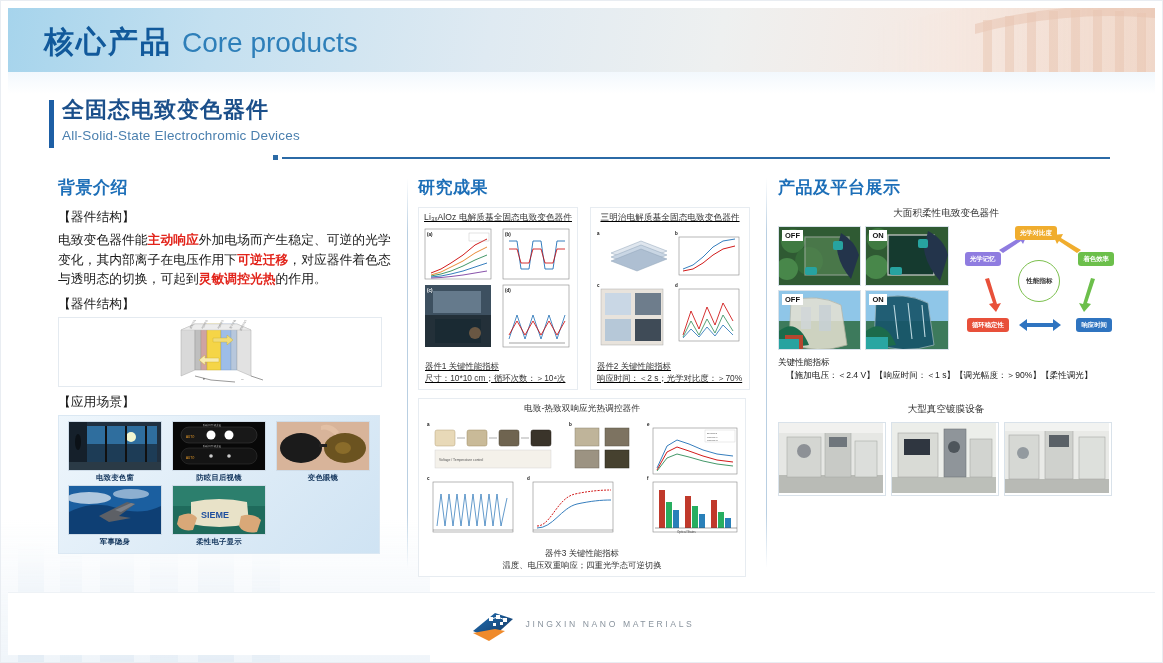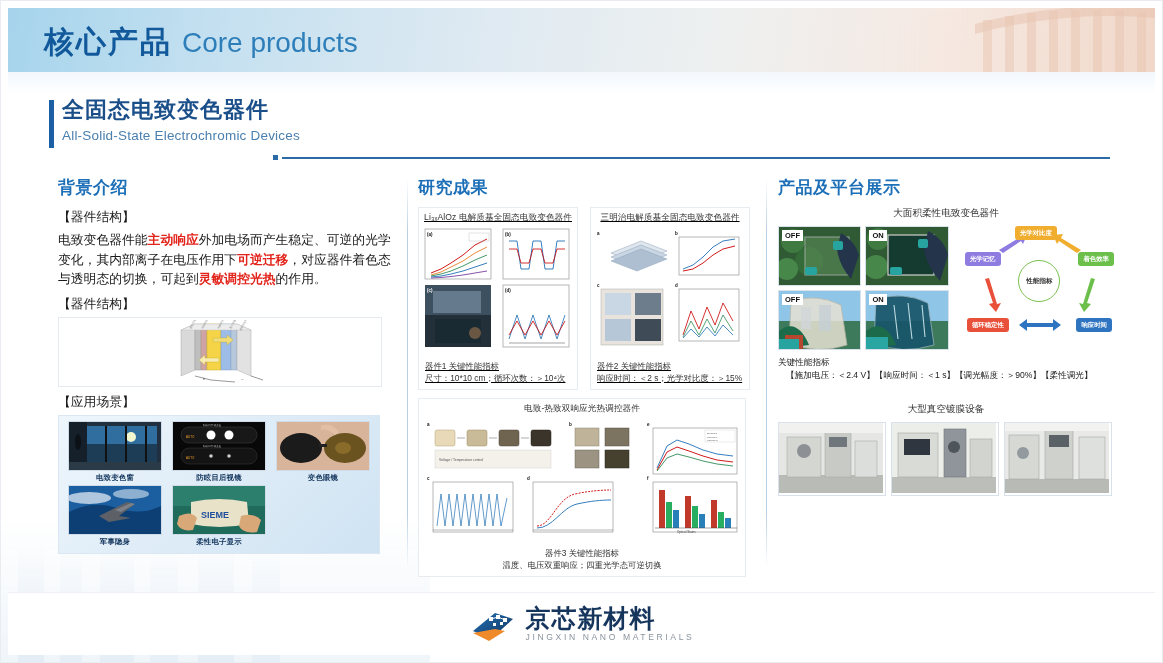--- a/index.html
+++ b/index.html
@@ -431,21 +431,21 @@
               <text x="0" y="6" font-size="4.5" font-weight="bold" fill="#111" font-family="Liberation Sans, sans-serif">d</text>
               <rect x="4" y="8" width="60" height="52" fill="#fff" stroke="#888" stroke-width=".6"></rect>
               <polyline points="8,54 16,30 24,48 32,26 40,44 48,22 58,40" fill="none" stroke="#c00" stroke-width=".8"></polyline>
               <polyline points="8,56 16,40 24,54 32,38 40,52 48,34 58,50" fill="none" stroke="#2e8b57" stroke-width=".8"></polyline>
               <polyline points="8,57 16,48 24,56 32,46 40,55 48,44 58,54" fill="none" stroke="#1f6fb5" stroke-width=".8"></polyline>
             </g>
           </svg>
         </div>
         <div class="metric">
           <div>器件2 关键性能指标</div>
-          <div>响应时间：＜2 s；光学对比度：＞15%</div>
+          <div>响应时间：＜2 s；光学对比度：＞70%</div>
         </div>
       </div>
     </div>
 
     <div class="card mid-wide">
       <div class="card-title">电致-热致双响应光热调控器件</div>
       <div class="fig">
         <svg width="326" height="124" viewBox="0 0 326 124">
           <rect width="326" height="124" fill="#ffffff"></rect>
 
@@ -658,20 +658,19 @@
           <rect x="27" y="12" width="4" height="4"></rect>
           <rect x="34" y="15" width="4" height="4"></rect>
           <rect x="24" y="20" width="3" height="3"></rect>
           <rect x="31" y="19" width="3" height="3"></rect>
         </g>
         <g stroke="#ffffff" stroke-width="1" fill="none">
           <path d="M22,16 L29,14 L36,17"></path>
         </g>
       </svg>
       <div class="logo-text">
-        <div class="cn">京芯新材料</div>
         <div class="en">JINGXIN NANO MATERIALS</div>
       </div>
     </div>
   </div>
 
   <div class="frame-edge"></div>
 </div>
 
 </body></html>

